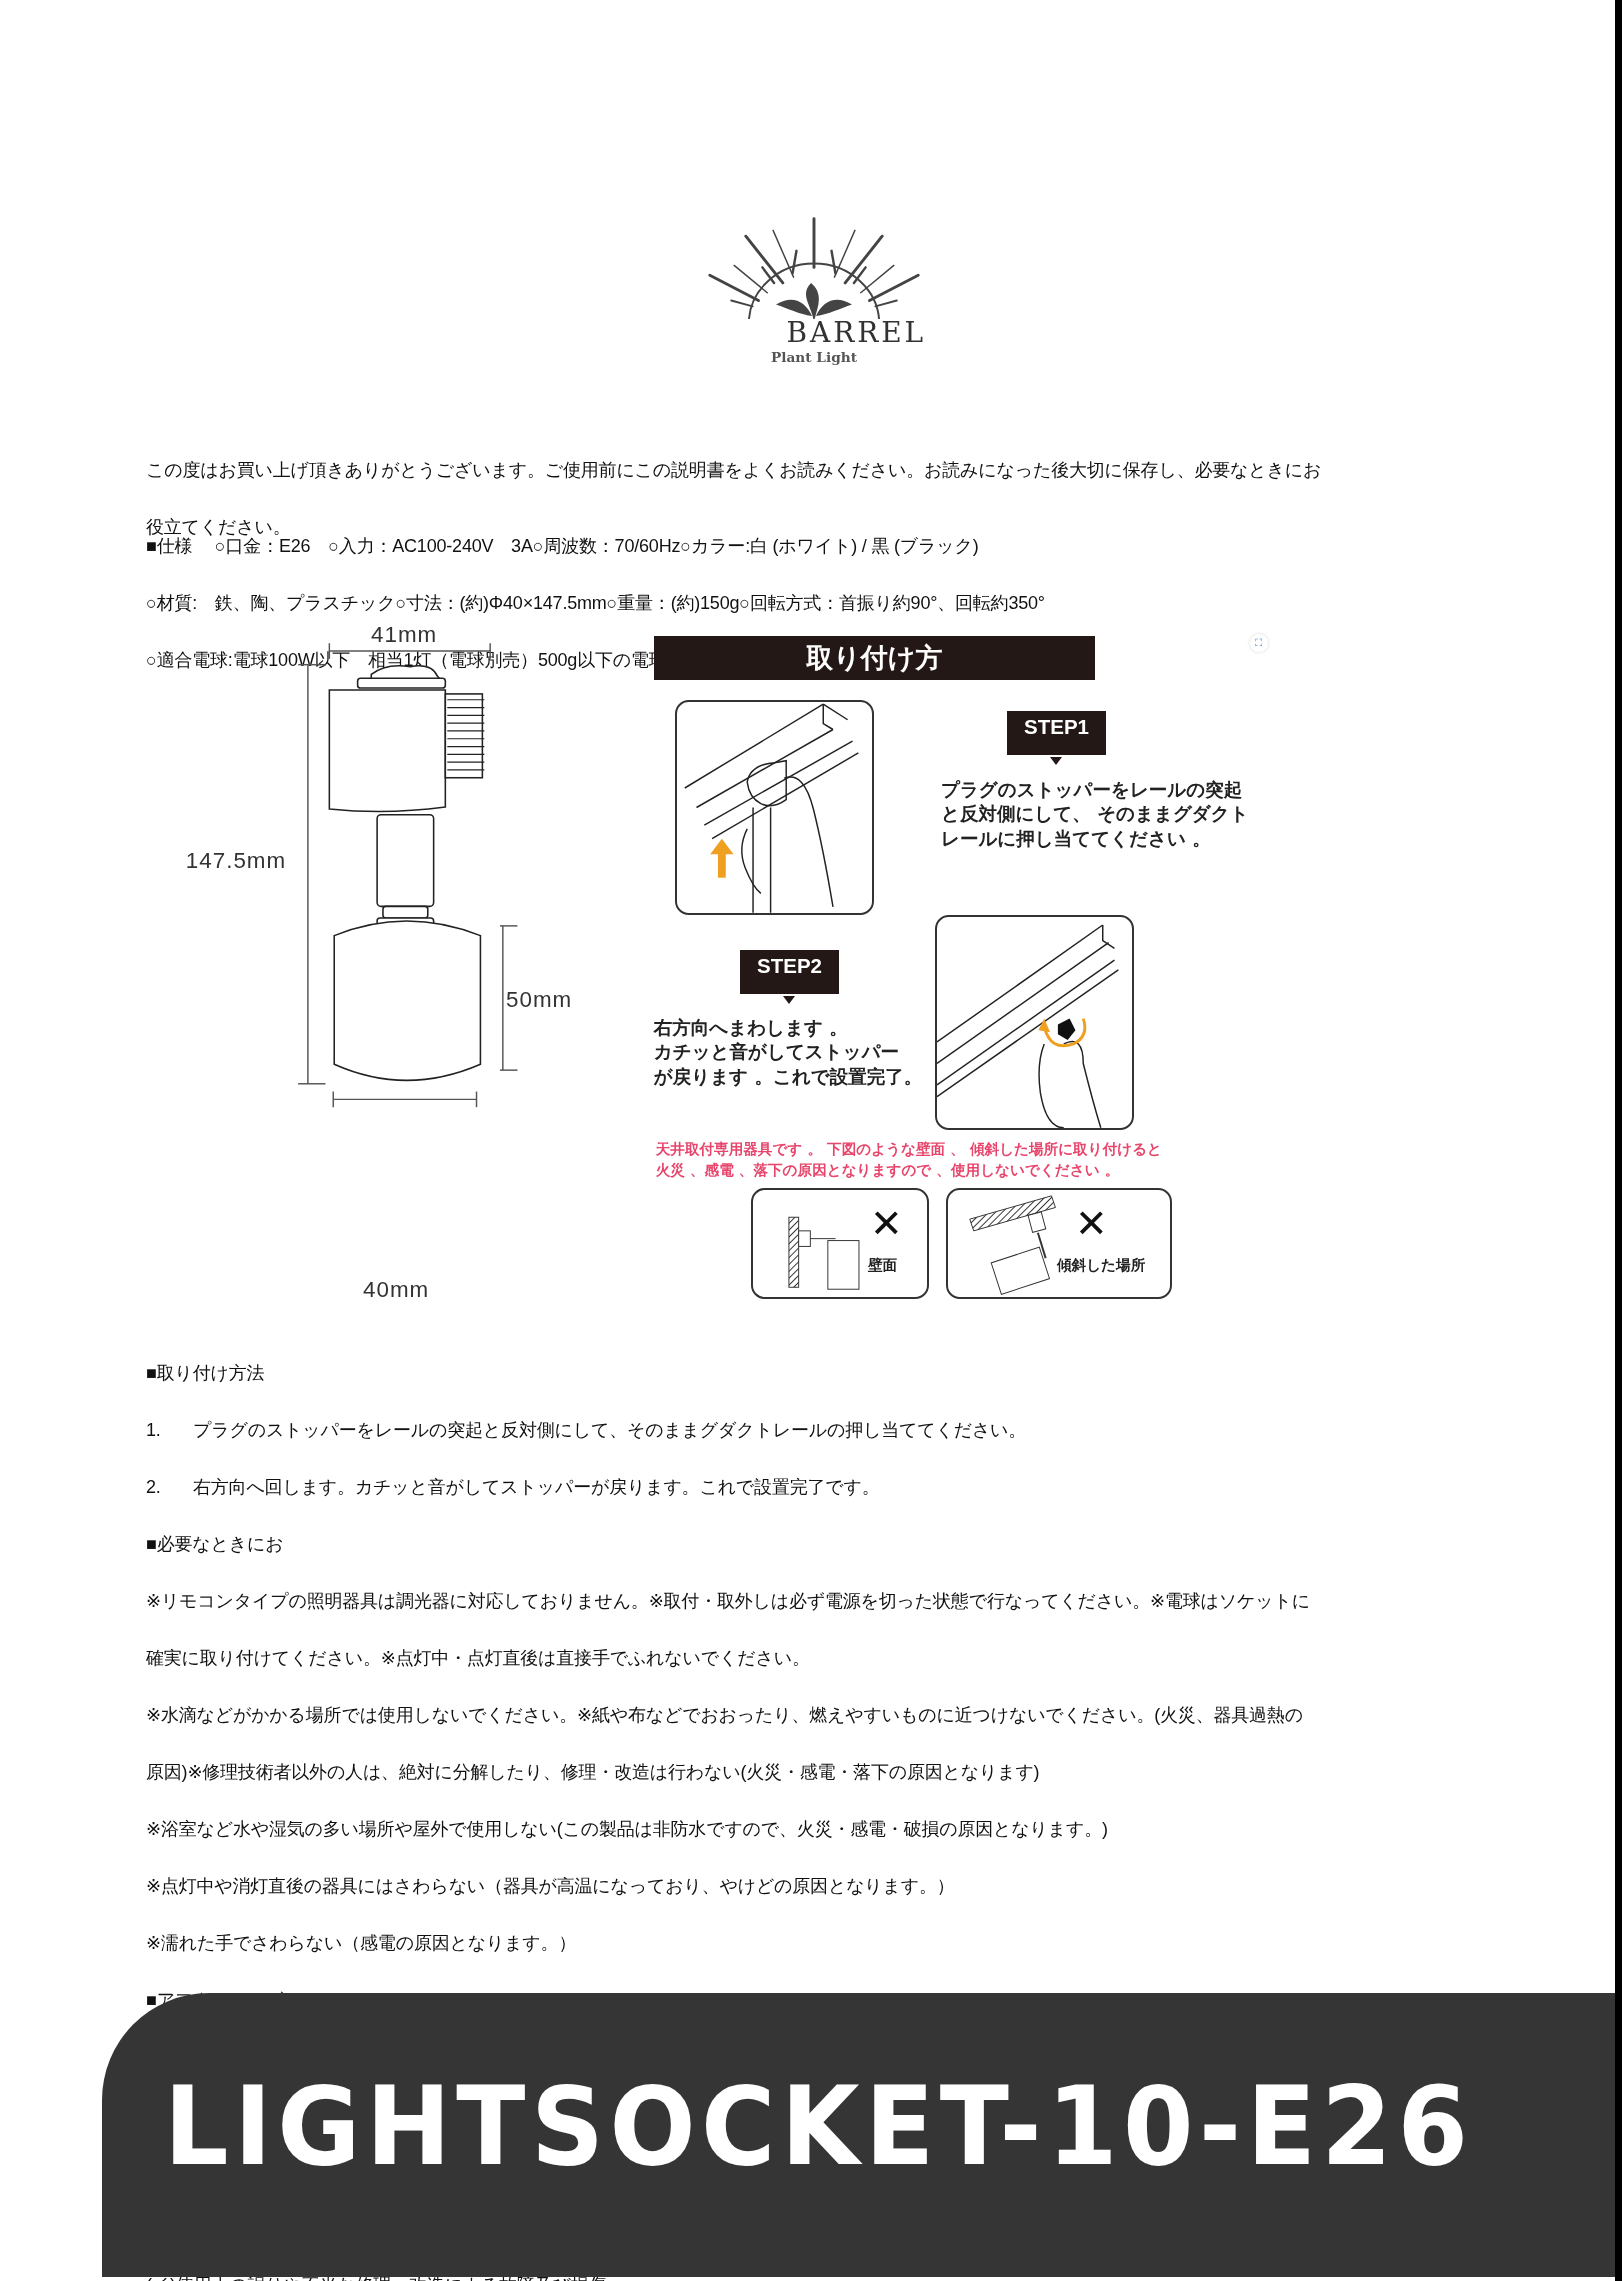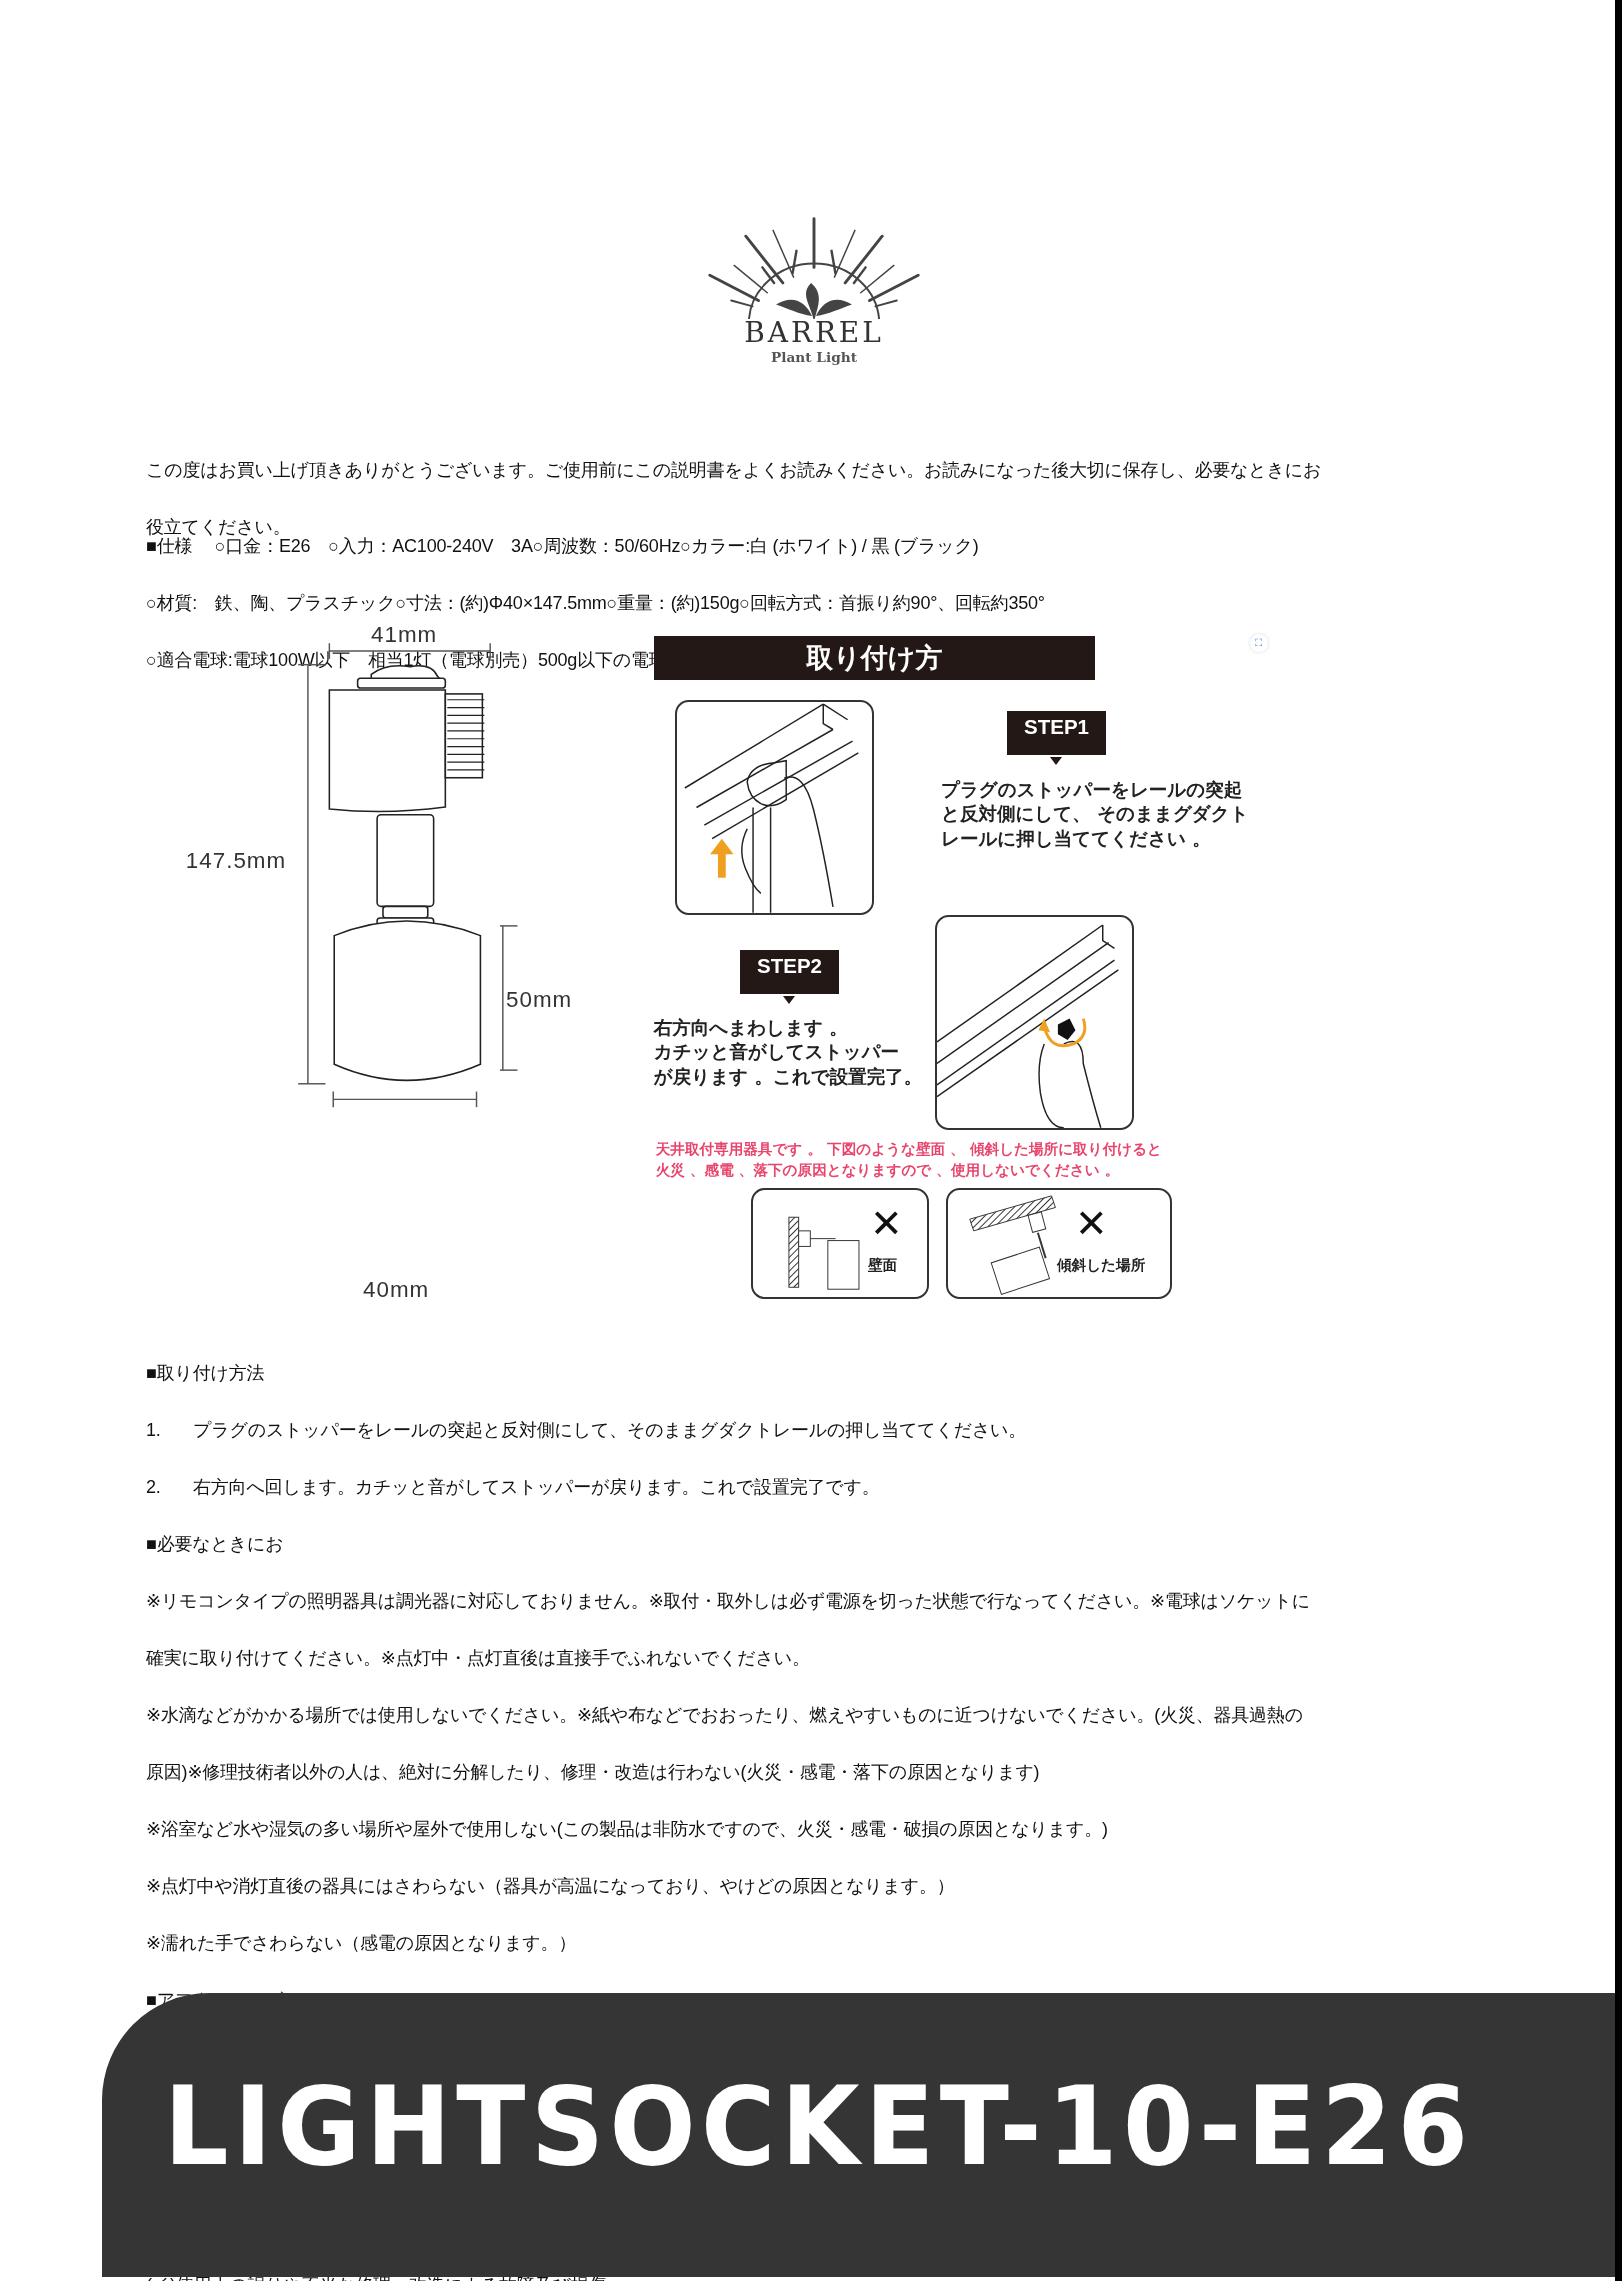--- a/index.html
+++ b/index.html
@@ -8,21 +8,21 @@
     background: #ffffff; color: #111;
     font-family: "DejaVu Sans", "Liberation Sans", sans-serif;
   }
   .right-strip { position: absolute; top: 0; right: 0; width: 7.8px; height: 2281px; background: #000; }
   .logo { position: absolute; left: 702px; top: 207px; width: 224px; height: 166px; }
   .logo svg { display: block; }
   .logo-word {
     position: absolute; left: 0; width: 224px; text-align: center;
     font-family: "DejaVu Serif", "Liberation Serif", serif; color: #333;
   }
-  .logo-brand { top: 109px; font-size: 28px; letter-spacing: 2.9px; }
+  .logo-brand { top: 109px; font-size: 28px; letter-spacing: 2.9px; text-align: right; }
   .logo-sub { top: 142px; font-size: 13.7px; font-weight: bold; color: #555; }
 
   .text-block {
     position: absolute; left: 146px; width: 1326px;
     font-size: 18px; line-height: 19px; white-space: pre-wrap;
     font-family: "Liberation Sans", "DejaVu Sans", sans-serif;
     letter-spacing: -0.2px;
   }
   .intro { top: 423px; }
   .specs { top: 499px; }
@@ -112,21 +112,21 @@
   <div class="logo-word logo-brand">BARREL</div>
   <div class="logo-word logo-sub">Plant Light</div>
 </div>
 
 <div class="text-block intro">
   <span class="line">この度はお買い上げ頂きありがとうございます。ご使用前にこの説明書をよくお読みください。お読みになった後大切に保存し、必要なときにお</span>
   <span class="line">役立てください。</span>
 </div>
 
 <div class="text-block specs">
-  <span class="line">■仕様　 ○口金：E26　○入力：AC100-240V　3A○周波数：50/60Hz○カラー:白 (ホワイト) / 黒 (ブラック)</span>
+  <span class="line">■仕様　 ○口金：E26　○入力：AC100-240V　3A○周波数：70/60Hz○カラー:白 (ホワイト) / 黒 (ブラック)</span>
   <span class="line">○材質:　鉄、陶、プラスチック○寸法：(約)Φ40×147.5mm○重量：(約)150g○回転方式：首振り約90°、回転約350°</span>
   <span class="line">○適合電球:電球100W以下　相当1灯（電球別売）500g以下の電球をご使用ください</span>
 </div>
 
 <div class="dim">
   <svg width="449" height="692" viewBox="0 0 460 710" style="position:absolute;left:0;top:0">
     <g stroke="#555" stroke-width="1.5" fill="none">
 
       <line x1="157" y1="38" x2="322" y2="38"></line>
       <line x1="157" y1="30" x2="157" y2="46"></line>

